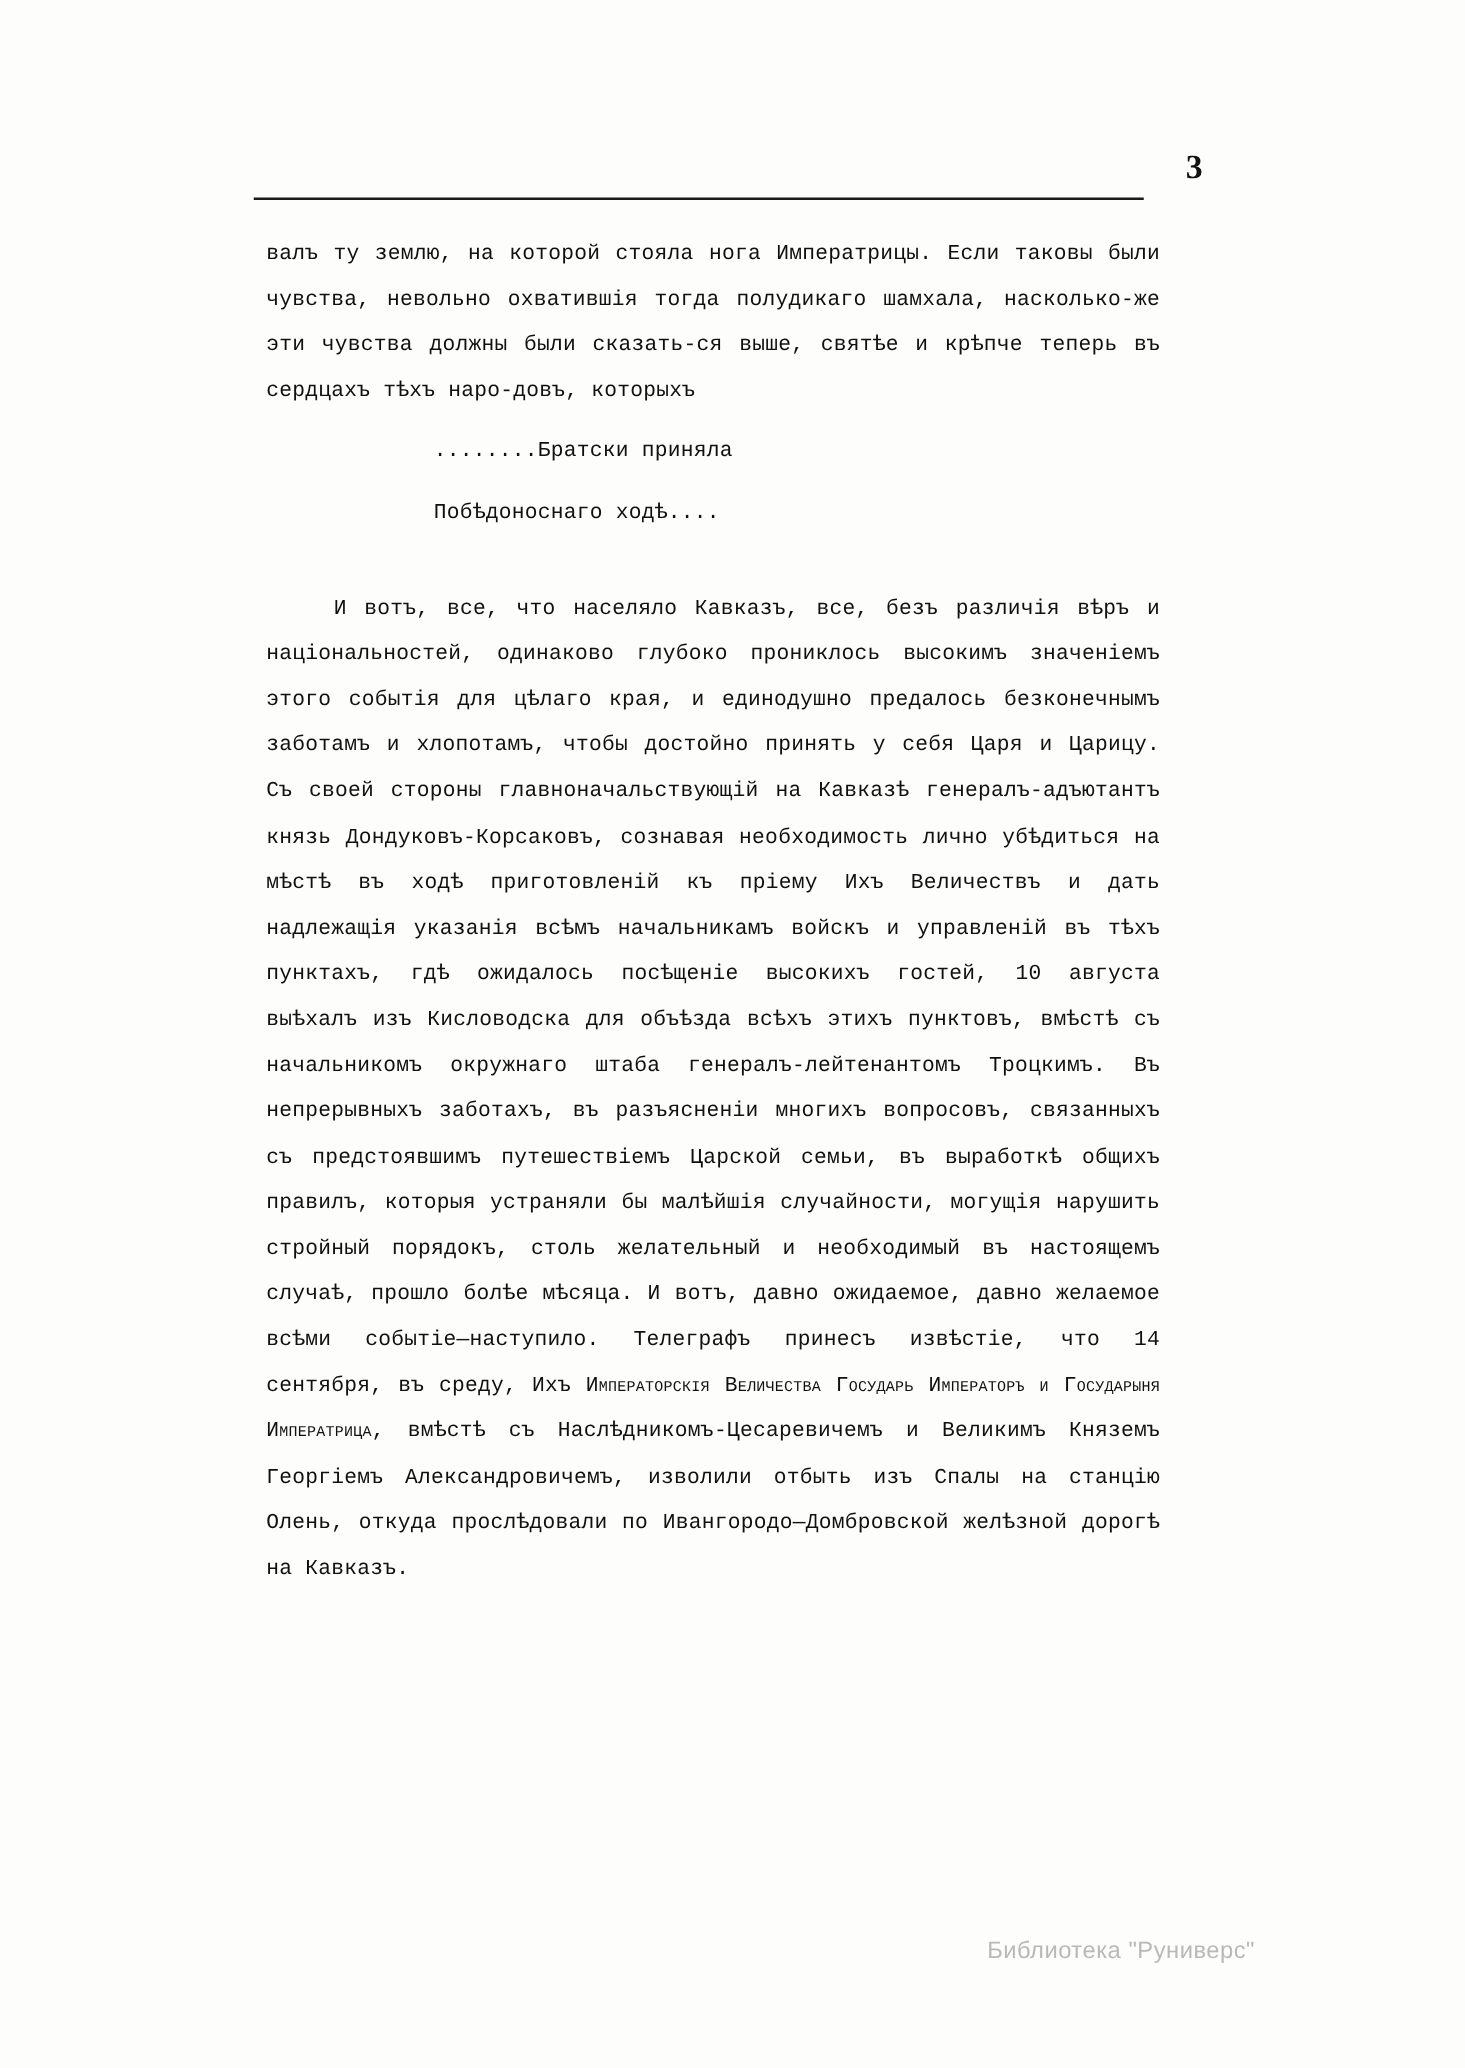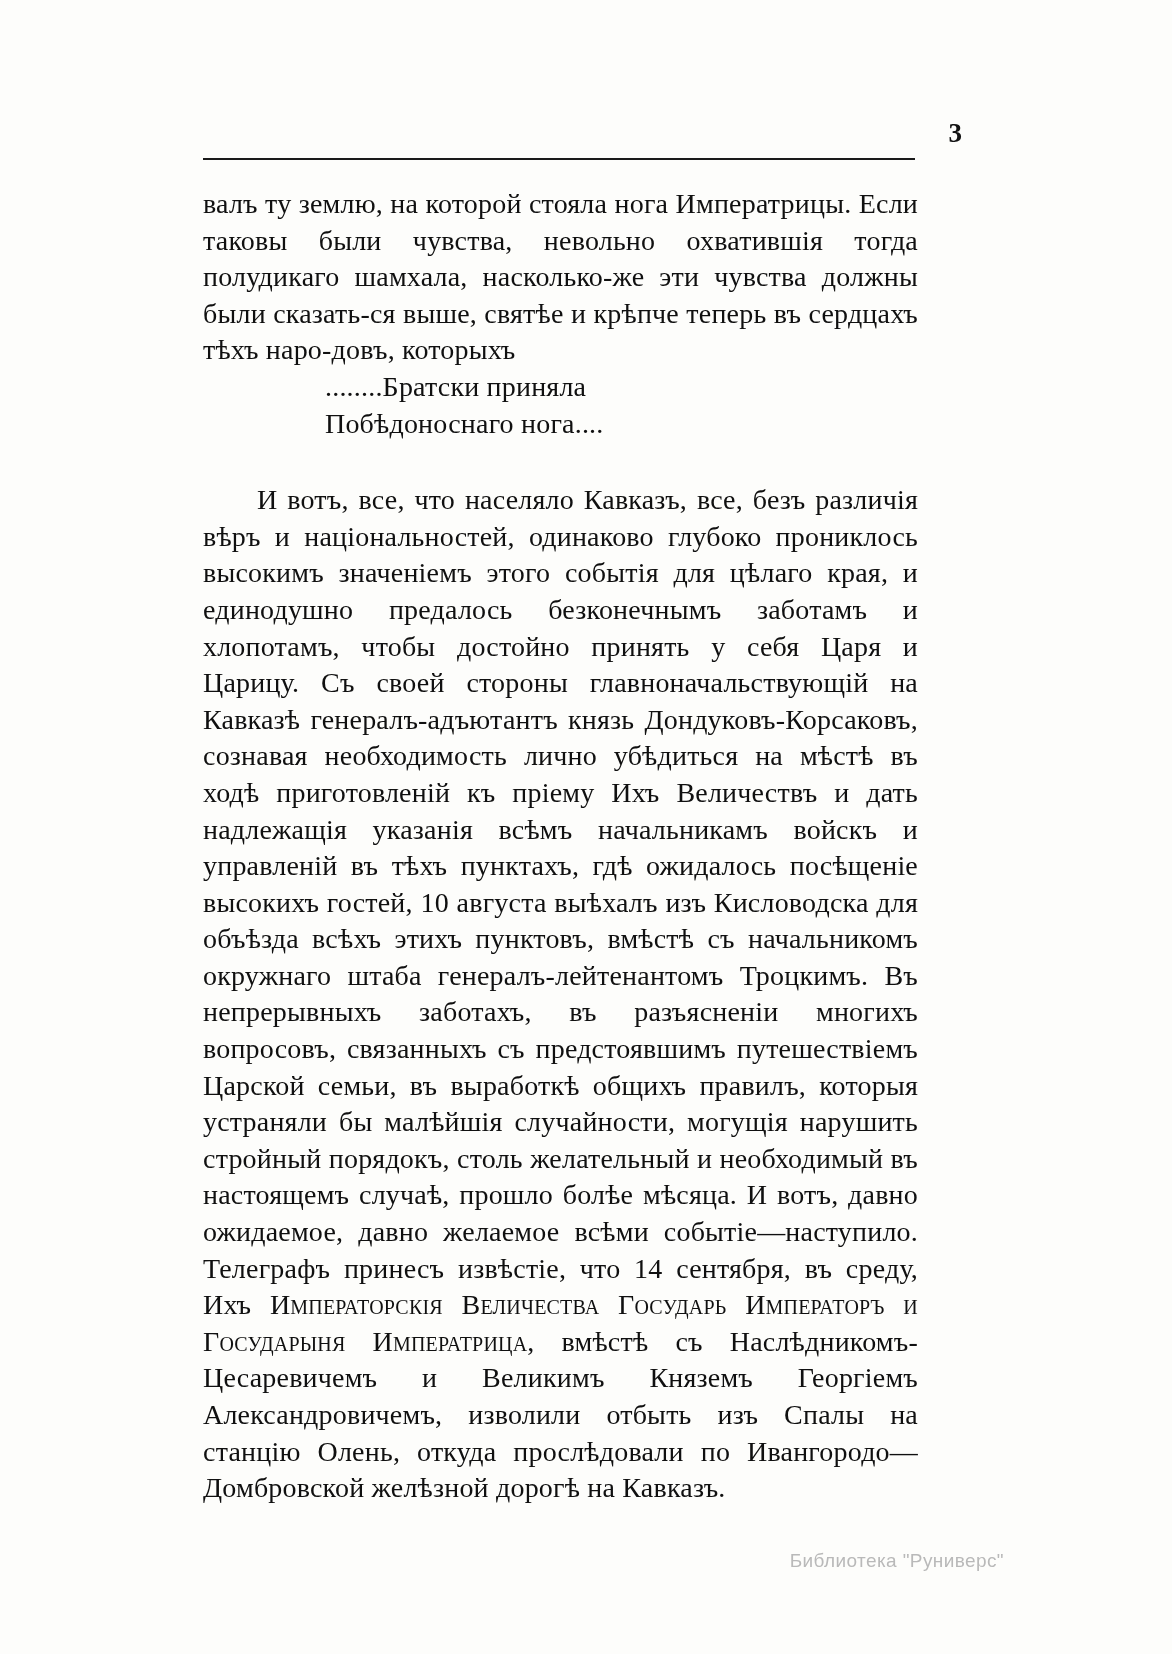--- a/index.html
+++ b/index.html
@@ -40,47 +40,47 @@
     position: absolute;
     left: 203px;
     top: 158px;
     width: 712px;
     height: 2px;
     background: #1a1a1a;
   }
 
   .textblock {
     position: absolute;
-    left: 203px;
+    left: 213px;
     top: 186px;
     width: 715px;
-    font-size: 28px;
+    font-size: 17px;
     line-height: 36.6px;
     color: #101010;
-    font-family: Liberation Serif, serif;
+    font-family: Liberation Mono, monospace;
   }
 
   .para {
     margin: 0;
     text-align: justify;
     text-justify: inter-word;
     letter-spacing: 0.2px;
   }
 
   .para.indent {
     text-indent: 54px;
     margin-top: 40px;
   }
 
   .para.cont {
     text-indent: 0;
   }
 
   .verse {
-    margin: 0;
+    margin: 12px;
     text-align: left;
     padding-left: 122px;
     letter-spacing: 0.2px;
   }
 
   .smallcaps {
     font-variant: small-caps;
   }
 
   .watermark {
@@ -100,21 +100,21 @@
 
   <div class="page-number">3</div>
 
   <div class="header-rule"></div>
 
   <div class="textblock">
 
     <p class="para cont">валъ ту землю, на которой стояла нога Императрицы. Если таковы были чувства, невольно охватившія тогда полудикаго шамхала, насколько-же эти чувства должны были сказать-ся выше, святѣе и крѣпче теперь въ сердцахъ тѣхъ наро-довъ, которыхъ</p>
 
     <p class="verse">........Братски приняла</p>
-    <p class="verse">Побѣдоноснаго нога....</p>
+    <p class="verse">Побѣдоноснаго ходѣ....</p>
 
     <p class="para indent"><span>И вотъ, все, что населяло Кавказъ, все, безъ различія вѣръ и національностей, одинаково глубоко прониклось высокимъ значеніемъ этого событія для цѣлаго края, и единодушно предалось безконечнымъ заботамъ и хлопотамъ, чтобы достойно принять у себя Царя и Царицу. Съ своей стороны главноначальствующій на Кавказѣ генералъ-адъютантъ князь Дондуковъ-Корсаковъ, сознавая необходимость лично убѣдиться на мѣстѣ въ ходѣ приготовленій къ пріему Ихъ Величествъ и дать надлежащія указанія всѣмъ начальникамъ войскъ и управленій въ тѣхъ пунктахъ, гдѣ ожидалось посѣщеніе высокихъ гостей, 10 августа выѣхалъ изъ Кисловодска для объѣзда всѣхъ этихъ пунктовъ, вмѣстѣ съ начальникомъ окружнаго штаба генералъ-лейтенантомъ Троцкимъ. Въ непрерывныхъ заботахъ, въ разъясненіи многихъ вопросовъ, связанныхъ съ предстоявшимъ путешествіемъ Царской семьи, въ выработкѣ общихъ правилъ, которыя устраняли бы малѣйшія случайности, могущія нарушить стройный порядокъ, столь желательный и необходимый въ настоящемъ случаѣ, прошло болѣе мѣсяца. И вотъ, давно ожидаемое, давно желаемое всѣми событіе—наступило. Телеграфъ принесъ извѣстіе, что 14 сентября, въ среду, Ихъ </span><span class="smallcaps">Императорскія Величества Государь Императоръ и Государыня Императрица</span><span>, вмѣстѣ съ Наслѣдникомъ-Цесаревичемъ и Великимъ Княземъ Георгіемъ Александровичемъ, изволили отбыть изъ Спалы на станцію Олень, откуда прослѣдовали по Ивангородо—Домбровской желѣзной дорогѣ на Кавказъ.</span></p>
 
   </div>
 
   <div class="watermark">Библиотека "Руниверс"</div>
 
 </div>
 
 </body></html>

